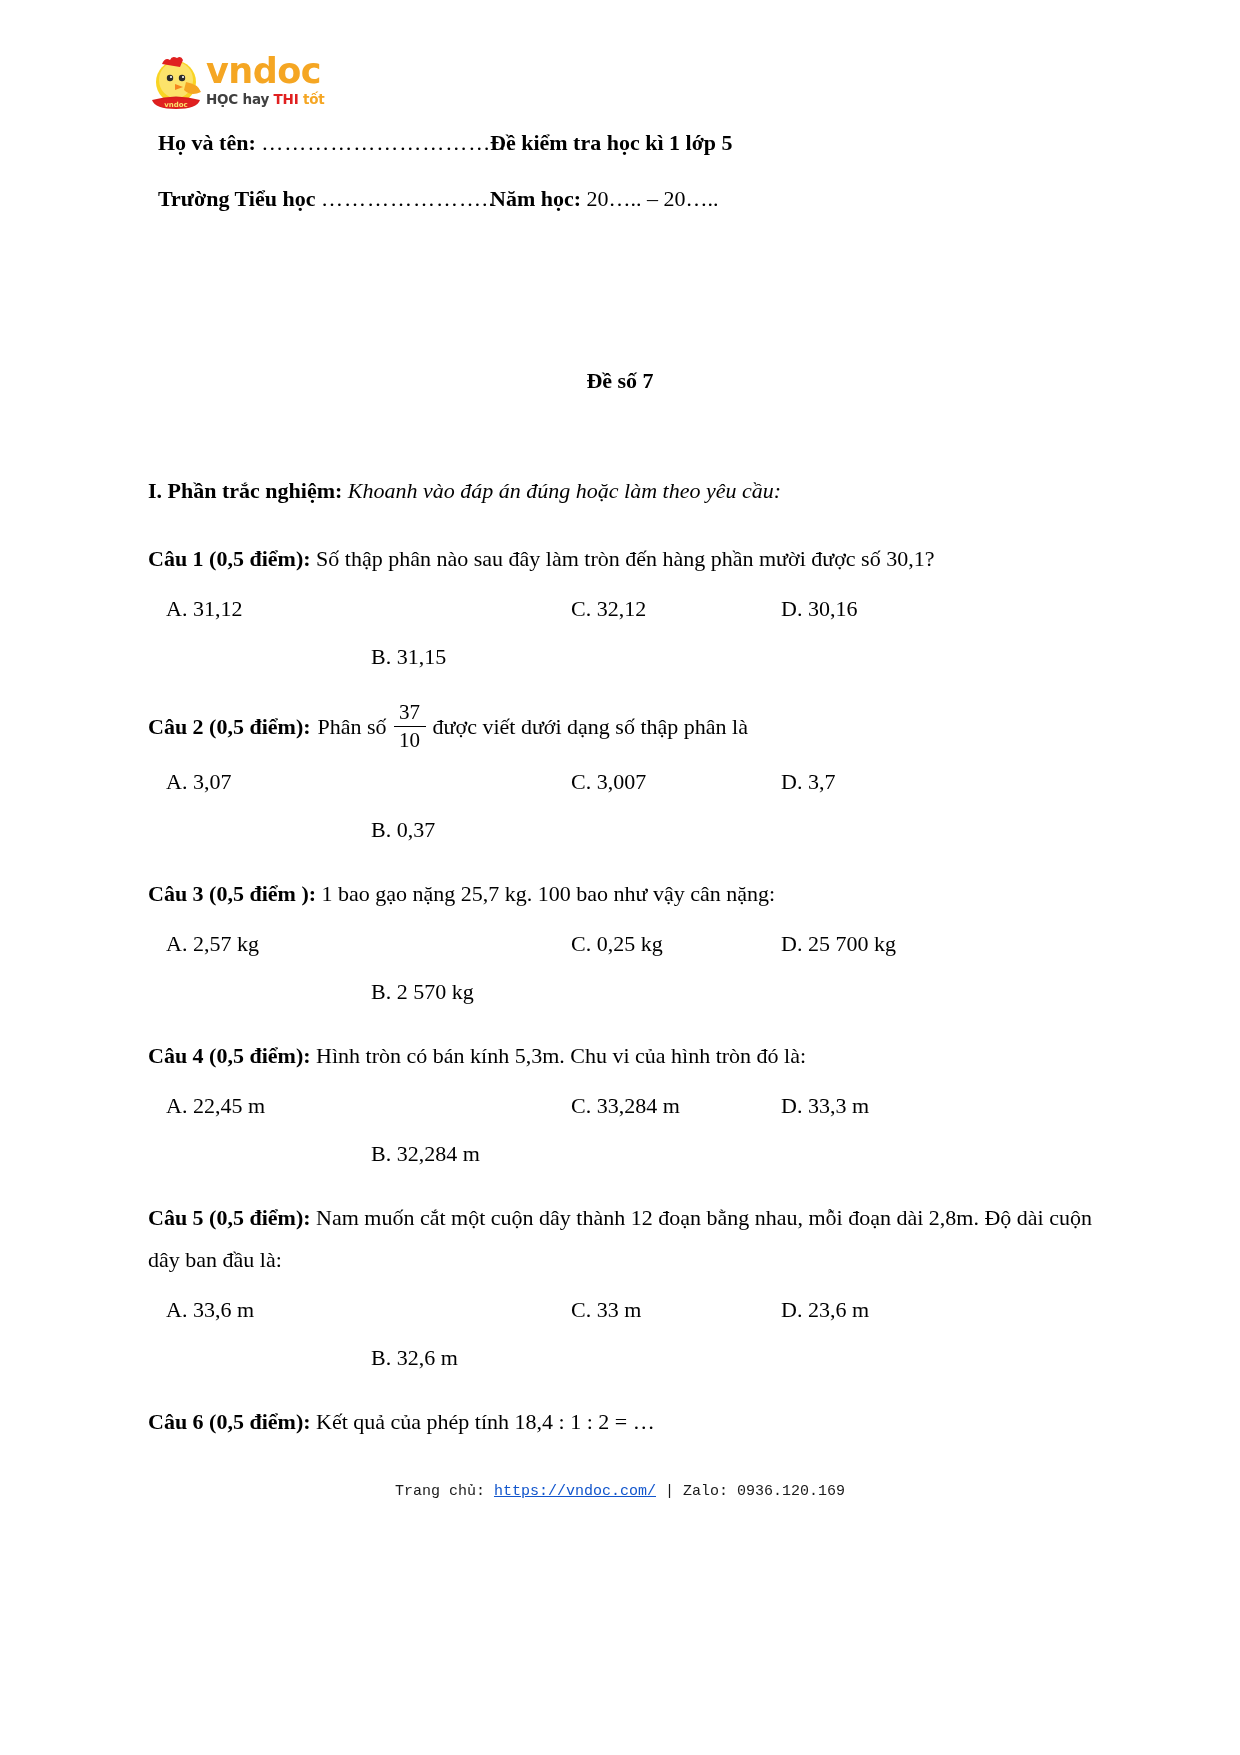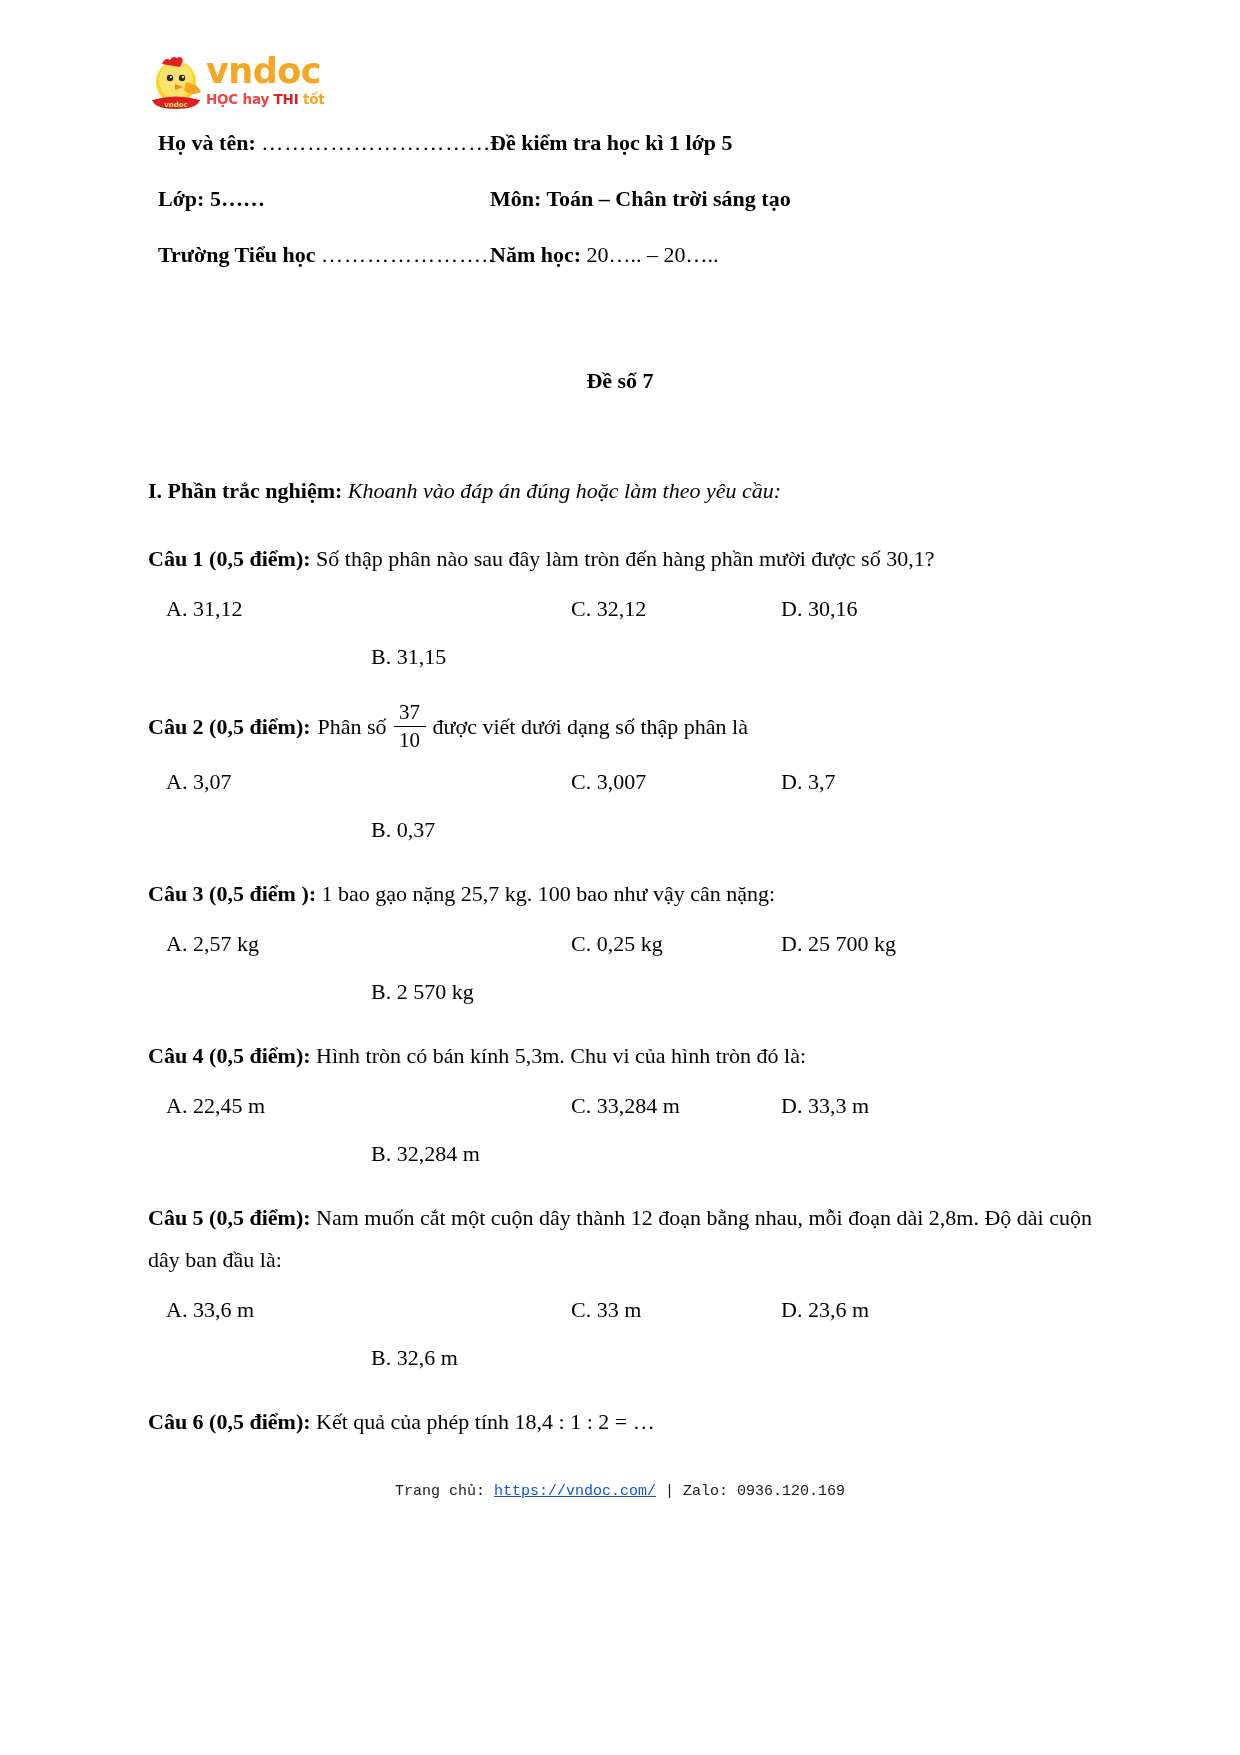--- a/index.html
+++ b/index.html
@@ -54,21 +54,21 @@
     letter-spacing: -0.5px;
   }
   .logo-tag {
     font-family: "DejaVu Sans", sans-serif;
     font-weight: bold;
     font-size: 13.5px;
     line-height: 16px;
     letter-spacing: -0.2px;
     margin-top: 1px;
   }
-  .tag-green { color: #ef4444; }
+  .tag-green { color: #404040; }
   .tag-red { color: #e02020; }
   .tag-orange { color: #f5a623; }
 
   
   .header {
     position: absolute;
     left: 0;
     top: 130px;
     width: 1039px;
   }
@@ -214,29 +214,20 @@
       <div class="hcol-left">
         <span class="b">Họ và tên:</span>
         <span class="dots">……………………………</span>
       </div>
       <div class="hcol-right">
         <span class="b">Đề kiểm tra học kì 1 lớp 5</span>
       </div>
     </div>
     <div class="hrow">
       <div class="hcol-left">
-        <span class="b">Lớp:</span>
-        <span class="b">5……</span>
-      </div>
-      <div class="hcol-right">
-        <span class="b">Môn: Toán – Chân trời sáng tạo</span>
-      </div>
-    </div>
-    <div class="hrow">
-      <div class="hcol-left">
         <span class="b">Trường Tiểu học</span>
         <span class="dots">…………………..</span>
       </div>
       <div class="hcol-right">
         <span class="b">Năm học:</span>
         <span>20….. – 20…..</span>
       </div>
     </div>
   </div>
 

